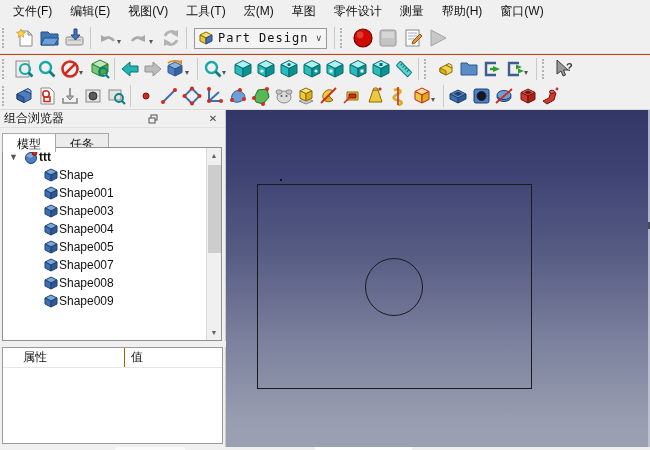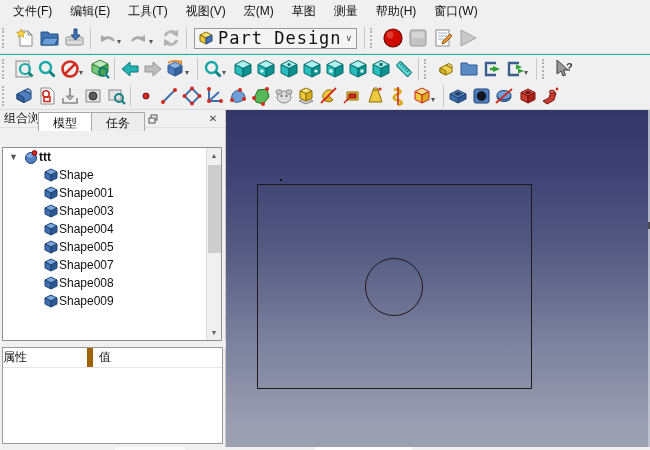--- a/index.html
+++ b/index.html
@@ -1,63 +1,63 @@
 <!DOCTYPE html>
 <html><head>
 <meta charset="utf-8">
 <style>
   html,body{margin:0;padding:0;}
   body{width:650px;height:450px;font-family:"Liberation Sans","DejaVu Sans",sans-serif;background:#fff;}
-  .window{position:relative;width:650px;height:450px;background:#14b8a6;overflow:hidden;font-size:12px;color:#111;}
+  .window{position:relative;width:650px;height:450px;background:#c2410c;overflow:hidden;font-size:12px;color:#111;}
 
   
   .menubar{position:absolute;left:0;top:0;width:100%;height:23px;background:#f0f0f0;display:flex;align-items:center;padding-left:4px;box-sizing:border-box;}
   .menubar span{padding:3px 9px;cursor:default;}
 
   
   .toolbar{position:absolute;left:0;width:100%;display:flex;align-items:center;background:#f0f0f0;box-sizing:border-box;}
   .tb1{top:23px;height:31px;border-bottom:1px solid #e3e3e3;}
   .tb2{top:55px;height:28px;}
   .tb3{top:83px;height:27px;border-bottom:1px solid #dadada;}
   .grip{width:5px;height:20px;border-left:2px dotted #b3b3b3;margin:0 3px 0 2px;}
   .sep{width:1px;height:22px;background:#c9c9c9;margin:0 3px;}
   .tbi{width:25px;height:25px;display:flex;align-items:center;justify-content:center;border-radius:2px;}
   .tb2 .tbi,.tb3 .tbi{width:23px;height:23px;}
   .tbi svg{display:block;}
   .caret{font-size:8px;color:#555;margin:6px 1px 0 -2px;width:8px;}
 
   .combo{height:21px;min-width:133px;background:#f4f4f4;border:1px solid #9a9a9a;display:flex;align-items:center;padding:0 4px;margin:0 4px;box-sizing:border-box;}
-  .combo .wbtext{flex:1;font-family:"DejaVu Sans Mono","Liberation Mono",monospace;font-size:17px;letter-spacing:1px;margin-left:4px;}
+  .combo .wbtext{flex:1;font-family:"DejaVu Sans Mono","Liberation Mono",monospace;font-size:12px;letter-spacing:1px;margin-left:4px;}
   .combo .chev{color:#444;font-size:9px;margin-left:4px;}
 
   
   .main{position:absolute;left:0;top:110px;width:650px;height:337px;}
 
   
   .dock{position:absolute;left:0;top:0;width:226px;height:337px;background:#f0f0f0;border-right:1px solid #c9c9c9;box-sizing:border-box;}
   .dock-title{position:absolute;left:0;top:0;width:100%;height:18px;display:flex;align-items:center;padding:0 4px;box-sizing:border-box;border-bottom:1px solid #e0e0e0;background:#f0f0f0;gap:44px;}
   .dock-title .t{flex:1;}
   .dock-btn{width:16px;height:14px;display:flex;align-items:center;justify-content:center;color:#444;font-size:10px;}
-  .tabs{position:absolute;left:2px;top:2px;height:19px;display:flex;margin-left:36px;}
+  .tabs{position:absolute;left:2px;top:23px;height:19px;display:flex;}
   .tab{padding:2px 14px;border:1px solid #a9a9a9;border-bottom:none;background:#ececec;margin-right:-1px;}
   .tab.active{background:#fff;position:relative;z-index:2;}
   .tree{position:absolute;left:2px;top:37px;width:220px;height:194px;background:#fff;border:1px solid #8f8f8f;box-sizing:border-box;overflow:hidden;}
   .trow{height:18px;display:flex;align-items:center;}
   .trow .lbl{margin-left:0;}
   .trow.root{padding-left:6px;font-weight:bold;}
   .trow.child{padding-left:40px;}
   .chevron{width:12px;color:#555;font-size:9px;margin-right:2px;}
   .ticon{width:16px;height:16px;display:flex;align-items:center;justify-content:center;}
   .vscroll{position:absolute;right:0;top:0;width:15px;height:100%;background:#f0f0f0;border-left:1px solid #dcdcdc;box-sizing:border-box;}
   .varr{height:15px;display:flex;align-items:center;justify-content:center;color:#606060;font-size:7px;background:#f0f0f0;}
   .vthumb{position:absolute;left:1px;top:17px;width:13px;height:88px;background:#cdcdcd;}
   .splitter{position:absolute;left:0;top:231px;width:226px;height:6px;background:#f0f0f0;}
   .props{position:absolute;left:2px;top:237px;width:221px;height:97px;background:#fff;border:1px solid #9a9a9a;box-sizing:border-box;}
   .phead{display:flex;height:19px;border-bottom:1px solid #e6e6e6;align-items:center;}
-  .phead .c1{width:90px;padding-left:0;border-right:6px solid #a16207;box-sizing:border-box;height:100%;display:flex;align-items:center;}
+  .phead .c1{width:122px;padding-left:20px;border-right:1px solid #a16207;box-sizing:border-box;height:100%;display:flex;align-items:center;}
   .phead .c2{padding-left:6px;}
 
   
   .viewport{position:absolute;left:226px;top:0;width:424px;height:337px;background:linear-gradient(180deg,#323768 0%,#3d4273 18%,#565b83 42%,#7b809d 68%,#989db0 92%,#9ca1b2 100%);}
   .sk-rect{position:absolute;left:31px;top:74px;width:273px;height:203px;border:1.5px solid #1b1b1b;}
   .sk-circle{position:absolute;left:139px;top:148px;width:56px;height:56px;border:1.5px solid #1b1b1b;border-radius:50%;}
   .sk-dot{position:absolute;left:54px;top:69px;width:2px;height:2px;background:#111;}
   .vedge{position:absolute;right:0;top:0;width:2px;height:100%;background:#c3c6d2;opacity:.85;}
   .vnotch{position:absolute;right:0;top:112px;width:2px;height:7px;background:#4a4a55;}
 
@@ -66,24 +66,25 @@
   .statussliver .w2{position:absolute;left:315px;width:97px;height:3px;background:#fff;}
 </style>
 </head>
 <body>
 
 <div class="window">
 
   <div class="menubar">
     <span>文件(F)</span>
     <span>编辑(E)</span>
+    <span>视图(V)</span>
     <span>工具(T)</span>
-    <span>视图(V)</span>
     <span>宏(M)</span>
     <span>草图</span>
+    <span>零件设计</span>
     <span>测量</span>
     <span>帮助(H)</span>
     <span>窗口(W)</span>
   </div>
 
   <div class="toolbar tb1">
     <div class="grip"></div>
     <div class="tbi">
       <svg width="20" height="20">
           <path d="M5 3h8l4 4v11H5z" fill="#fff" stroke="#8a8a8a"></path>

